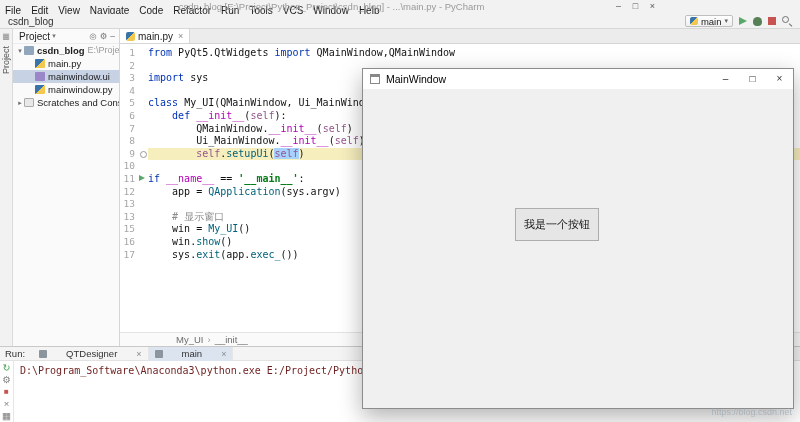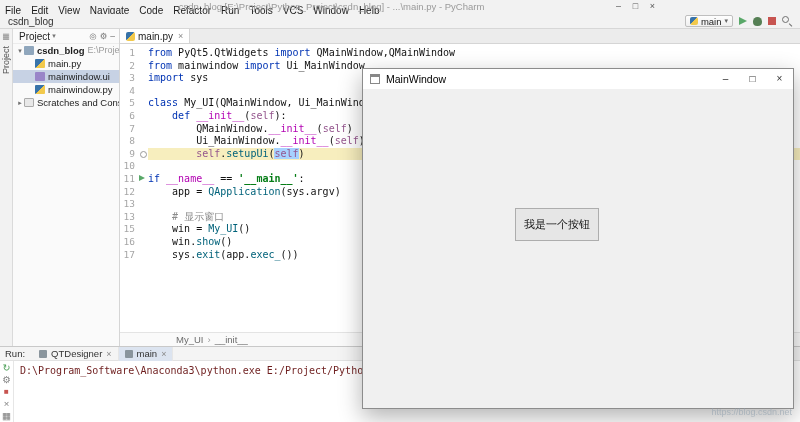--- a/index.html
+++ b/index.html
@@ -66,21 +66,21 @@
   .tok-s{color:#067D17;font-weight:bold}
   .tok-c{color:#8C8C8C}
   .tok-sel{background:#A6D2FF}
   #crumbs{position:absolute;left:0;bottom:0;right:0;height:14px;background:#FAFAFA;border-top:1px solid #E4E4E4;font-size:9.5px;color:#6d6d6d;padding-left:56px;display:flex;align-items:center;gap:4px}
   .crumb-sep{color:#9a9a9a}
   
   #runpanel{position:absolute;left:0;top:346px;width:800px;height:76px;background:#fff;border-top:1px solid #C9C9C9}
   #run-header{height:14px;display:flex;align-items:center;background:#F4F4F4;border-bottom:1px solid #E2E2E2;font-size:9.5px}
   #run-label{margin-left:5px;color:#333}
   #run-tabs{display:flex;margin-left:8px;height:14px}
-  .rtab{display:flex;align-items:center;gap:4px;padding:0 6px;color:#333;border-right:1px solid #E6E6E6}
+  .rtab{display:flex;align-items:center;gap:19px;padding:0 6px;color:#333;border-right:1px solid #E6E6E6}
   .rtab.active{background:#DCE4F0}
   .rtab-ic{width:8px;height:8px;background:#8A959D;border-radius:1px;flex:none}
   .rtab-close{color:#8a8a8a;font-size:9px}
   #run-toolbar{position:absolute;left:0;top:14px;width:14px;bottom:0;border-right:1px solid #E6E6E6;display:flex;flex-direction:column;align-items:center;padding-top:2px;gap:2px}
   .rt-ic{font-size:9.5px;line-height:10px;color:#7F7F7F}
   .rt-ic.rerun{color:#4FA05A}
   .rt-ic.stop{color:#C75450;font-size:8px}
   #run-output{position:absolute;left:14px;top:14px;right:0;bottom:0;padding:4px 0 0 6px;font-family:"DejaVu Sans Mono",monospace;font-size:10px;color:#6E1E1E;white-space:pre;overflow:hidden}
   
   #overlay{position:absolute;left:362px;top:68px;width:432px;height:341px;background:#F0F0F0;border:1px solid #8C8C8C;box-shadow:0 8px 22px rgba(0,0,0,.30);z-index:50}
@@ -177,21 +177,20 @@
   </div>
   <div id="code">
       <div class="cl">
         <span class="ln">1</span>
         <span class="fold"></span>
         <span class="ct"><span class="tok-k">from </span><span class="tok-p">PyQt5.QtWidgets </span><span class="tok-k">import </span><span class="tok-p">QMainWindow,QMainWindow</span></span>
       </div>
       <div class="cl">
         <span class="ln">2</span>
         <span class="fold"></span>
-        <span class="ct"><span class="tok-k">from </span><span class="tok-p">mainwindow </span><span class="tok-k">import </span><span class="tok-p">Ui_MainWindow</span></span>
       </div>
       <div class="cl">
         <span class="ln">3</span>
         <span class="fold"></span>
         <span class="ct"><span class="tok-k">import </span><span class="tok-p">sys</span></span>
       </div>
       <div class="cl">
         <span class="ln">4</span>
         <span class="fold"></span>
         <span class="ct"></span>

